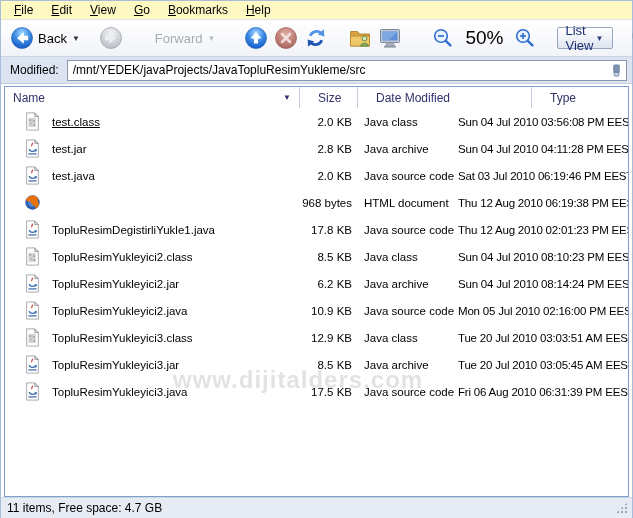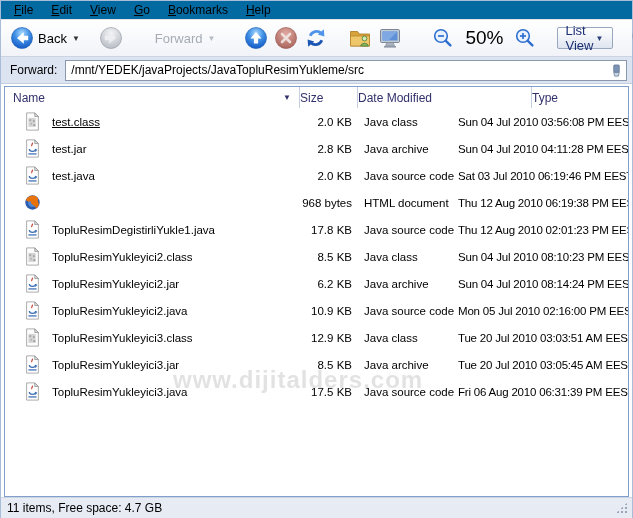--- a/index.html
+++ b/index.html
@@ -1,21 +1,21 @@
 <!DOCTYPE html>
 <html><head>
 <meta charset="utf-8">
 <style>
   * { margin:0; padding:0; box-sizing:border-box; }
   html,body { width:633px; height:518px; overflow:hidden; }
   body { font-family:"Liberation Sans","DejaVu Sans",sans-serif; font-size:12px; color:#000; background:#fff; }
   .window { width:633px; height:518px; border:1px solid #a9bdd9; display:flex; flex-direction:column; background:#fff; }
 
   
-  .menubar { height:19px; background:#0369a1; display:flex; align-items:center; padding-left:4px; border-bottom:1px solid #e3e3e3; flex:0 0 auto; }
+  .menubar { height:19px; background:#fef9c3; display:flex; align-items:center; padding-left:4px; border-bottom:1px solid #e3e3e3; flex:0 0 auto; }
   .menu-item { padding:2px 9px; cursor:default; white-space:nowrap; }
   .menu-item .u { text-decoration:underline; }
 
   
   .toolbar { height:37px; flex:0 0 auto; display:flex; align-items:center; padding:0 6px;
              background:linear-gradient(#ffffff,#f1f3f8); border-bottom:1px solid #ccd4e4; }
   .tbtn { display:flex; align-items:center; gap:4px; padding:2px 3px; border-radius:3px; }
   .tbtn svg { display:block; }
   .tlabel { font-size:13px; }
   .tlabel.disabled { color:#a6abb4;padding-left:28px; }
@@ -36,21 +36,21 @@
             display:flex; align-items:center; padding:0 5px; }
   .locbar label { padding:0 8px 0 4px; }
   .locwrap { flex:1; position:relative; height:21px; }
   .locwrap input { width:100%; height:21px; border:1px solid #8a97ad; background:#fff; font:12px "Liberation Sans","DejaVu Sans",sans-serif; padding:0 22px 0 5px; }
   .clear-ico { position:absolute; right:3px; top:3px; width:15px; height:15px; }
 
   
   .main { flex:1 1 auto; position:relative; padding:2px 3px 0; background:#fff; }
   .list { height:411px; border:1px solid #7fa0cc; background:#fff; position:relative; overflow:hidden; font-size:11.5px; }
   .hdr { display:flex; height:21px; align-items:center; color:#31316b; font-size:12px; }
-  .hcell { height:21px; display:flex; align-items:center; padding-left:0; }
+  .hcell { height:21px; display:flex; align-items:center; padding-left:18px; }
   .hcell.c-name { flex:0 0 294px; justify-content:space-between; padding-left:8px; }
   .hcell.c-size { flex:0 0 58px; border-left:1px solid #c5cede; }
   .hcell.c-type { flex:0 0 97px; border-left:1px solid #c5cede; }
   .hcell.c-date { flex:1; border-left:1px solid #c5cede; }
   .sort-arrow { font-size:8px; color:#31316b; padding-right:8px; }
   .row { display:flex; height:27px; align-items:center; white-space:nowrap; }
   .cell-name { flex:0 0 294px; display:flex; align-items:center; padding-left:18px; overflow:hidden; }
   .cell-name svg { width:19px; height:19px; flex:0 0 auto; margin-right:10px; }
   .cell-size { flex:0 0 58px; text-align:right; padding-right:5px; }
   .cell-type { flex:0 0 97px; padding-left:7px; overflow:hidden; }
@@ -234,21 +234,21 @@
       <span class="caret">▼</span>
     </div>
     <div class="tbtn search-btn">
       <svg width="26" height="26">
           <use href="#i-search"></use>
         </svg>
     </div>
   </div>
 
   <div class="locbar">
-    <label>Forward:</label>
+    <label>Modified:</label>
     <div class="locwrap">
       <input type="text" value="/mnt/YEDEK/javaProjects/JavaTopluResimYukleme/src" style="">
       <svg class="clear-ico">
           <use href="#i-clear"></use>
         </svg>
     </div>
   </div>
 
   <div class="main">
     <div class="list">

